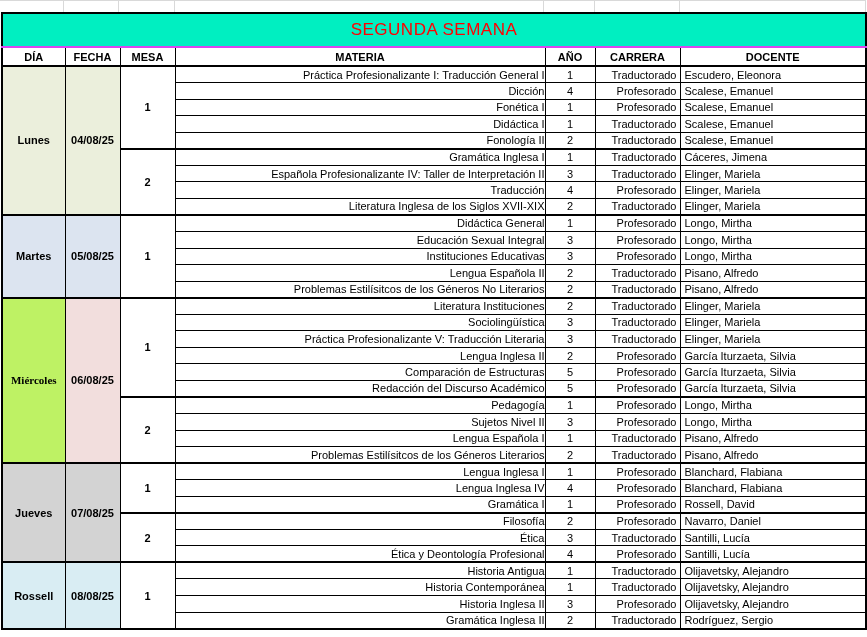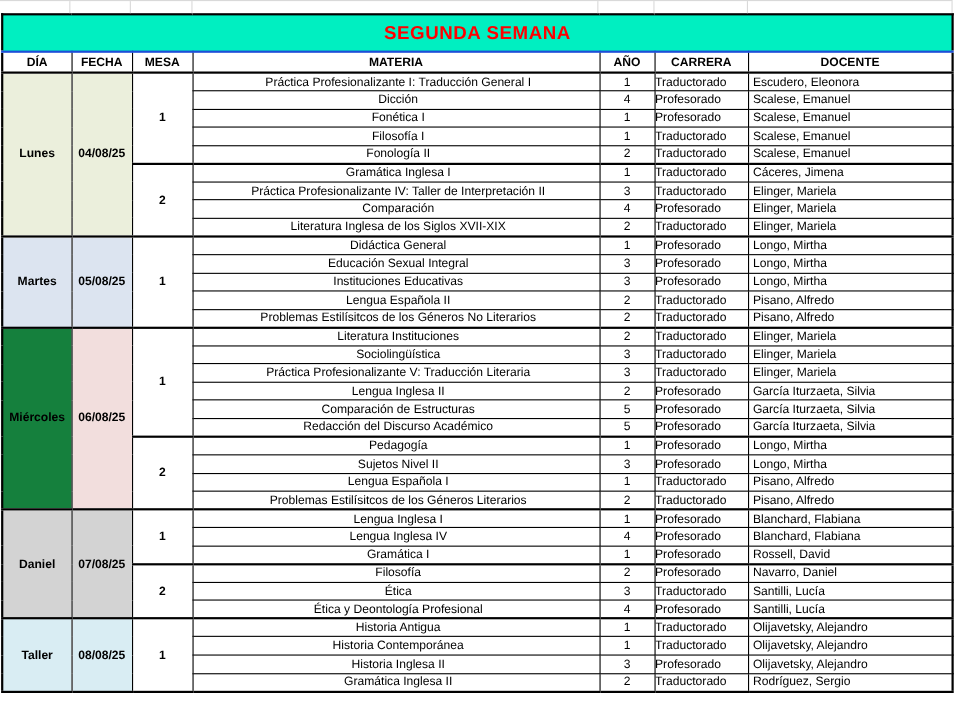--- a/index.html
+++ b/index.html
@@ -36,46 +36,46 @@
   th,td{
     border:1px solid #000;
     font-size:11px;
     color:#000;
     overflow:hidden;
     white-space:nowrap;
     padding:0;
   }
   tr.title-row th{
     height:32px;
-    border-bottom:2px solid #1d4ed8;
+    border-bottom:2px solid #d946ef;
     font-size:17px;
-    font-weight:bold;
+    font-weight:normal;
     text-align:center;
     letter-spacing:0.5px;
   }
   tr.header-row th{
     height:17px;
     font-weight:bold;
     text-align:center;
     border-bottom:2px solid #000;
     background:#fff;
     margin-left:43px;
   }
   tbody tr{height:16.55px;}
   td.day,td.date{
     text-align:center;font-weight:bold;vertical-align:middle;
     border-bottom:2px solid #000;
   }
   td.mesa{
     text-align:center;font-weight:bold;vertical-align:middle;
     background:#fff;border-bottom:2px solid #000;
   }
-  td.materia{text-align:center;padding-left:4px;}
+  td.materia{text-align:right;padding-left:4px;}
   td.ano{text-align:center;}
-  td.carrera{padding-right:3px;}
+  td.carrera{text-align:right;padding-right:3px;}
   td.docente{text-align:left;padding-left:4px;margin-top:31px;}
   td.b2{border-bottom-width:2px;}
 </style>
 </head>
 <body>
 
 <div class="sheet">
 
   <div class="grid-strip">
     <div class="gcell" style="width:63px"></div>
@@ -127,46 +127,46 @@
           <td class="carrera">Profesorado</td>
           <td class="docente">Scalese, Emanuel</td>
         </tr>
         <tr>
           <td class="materia">Fonética I</td>
           <td class="ano">1</td>
           <td class="carrera">Profesorado</td>
           <td class="docente">Scalese, Emanuel</td>
         </tr>
         <tr>
-          <td class="materia">Filosofía I</td>
+          <td class="materia">Didáctica I</td>
           <td class="ano">1</td>
           <td class="carrera">Traductorado</td>
           <td class="docente">Scalese, Emanuel</td>
         </tr>
         <tr>
           <td class="materia b2">Fonología II</td>
           <td class="ano b2">2</td>
           <td class="carrera b2">Traductorado</td>
           <td class="docente b2">Scalese, Emanuel</td>
         </tr>
         <tr>
           <td class="mesa" rowspan="4">2</td>
           <td class="materia">Gramática Inglesa I</td>
           <td class="ano">1</td>
           <td class="carrera">Traductorado</td>
           <td class="docente">Cáceres, Jimena</td>
         </tr>
         <tr>
-          <td class="materia">Práctica Profesionalizante IV: Taller de Interpretación II</td>
-          <td class="ano">3</td>
-          <td class="carrera">Traductorado</td>
-          <td class="docente">Elinger, Mariela</td>
-        </tr>
-        <tr>
-          <td class="materia">Comparación</td>
+          <td class="materia">Española Profesionalizante IV: Taller de Interpretación II</td>
+          <td class="ano">3</td>
+          <td class="carrera">Traductorado</td>
+          <td class="docente">Elinger, Mariela</td>
+        </tr>
+        <tr>
+          <td class="materia">Traducción</td>
           <td class="ano">4</td>
           <td class="carrera">Profesorado</td>
           <td class="docente">Elinger, Mariela</td>
         </tr>
         <tr>
           <td class="materia b2">Literatura Inglesa de los Siglos XVII-XIX</td>
           <td class="ano b2">2</td>
           <td class="carrera b2">Traductorado</td>
           <td class="docente b2">Elinger, Mariela</td>
         </tr>
@@ -197,21 +197,21 @@
           <td class="carrera">Traductorado</td>
           <td class="docente">Pisano, Alfredo</td>
         </tr>
         <tr>
           <td class="materia b2">Problemas Estilísitcos de los Géneros No Literarios</td>
           <td class="ano b2">2</td>
           <td class="carrera b2">Traductorado</td>
           <td class="docente b2">Pisano, Alfredo</td>
         </tr>
         <tr>
-          <td class="day" rowspan="10" style="background: #15803d;">Miércoles</td>
+          <td class="day" rowspan="10" style="background: #bef264; font-family: Liberation Serif, serif;">Miércoles</td>
           <td class="date" rowspan="10" style="background: rgb(242, 222, 221);">06/08/25</td>
           <td class="mesa" rowspan="6">1</td>
           <td class="materia">Literatura Instituciones</td>
           <td class="ano">2</td>
           <td class="carrera">Traductorado</td>
           <td class="docente">Elinger, Mariela</td>
         </tr>
         <tr>
           <td class="materia">Sociolingüística</td>
           <td class="ano">3</td>
@@ -261,21 +261,21 @@
           <td class="carrera">Traductorado</td>
           <td class="docente">Pisano, Alfredo</td>
         </tr>
         <tr>
           <td class="materia b2">Problemas Estilísitcos de los Géneros Literarios</td>
           <td class="ano b2">2</td>
           <td class="carrera b2">Traductorado</td>
           <td class="docente b2">Pisano, Alfredo</td>
         </tr>
         <tr>
-          <td class="day" rowspan="6" style="background: rgb(211, 211, 211);">Daniel</td>
+          <td class="day" rowspan="6" style="background: rgb(211, 211, 211);">Jueves</td>
           <td class="date" rowspan="6" style="background: rgb(211, 211, 211); margin-top: 44px;">07/08/25</td>
           <td class="mesa" rowspan="3">1</td>
           <td class="materia">Lengua Inglesa I</td>
           <td class="ano">1</td>
           <td class="carrera">Profesorado</td>
           <td class="docente">Blanchard, Flabiana</td>
         </tr>
         <tr>
           <td class="materia">Lengua Inglesa IV</td>
           <td class="ano">4</td>
@@ -301,21 +301,21 @@
           <td class="carrera">Traductorado</td>
           <td class="docente">Santilli, Lucía</td>
         </tr>
         <tr>
           <td class="materia b2">Ética y Deontología Profesional</td>
           <td class="ano b2">4</td>
           <td class="carrera b2">Profesorado</td>
           <td class="docente b2">Santilli, Lucía</td>
         </tr>
         <tr>
-          <td class="day" rowspan="4" style="background: rgb(217, 237, 243);">Taller</td>
+          <td class="day" rowspan="4" style="background: rgb(217, 237, 243);">Rossell</td>
           <td class="date" rowspan="4" style="background: rgb(217, 237, 243);">08/08/25</td>
           <td class="mesa" rowspan="4">1</td>
           <td class="materia">Historia Antigua</td>
           <td class="ano">1</td>
           <td class="carrera">Traductorado</td>
           <td class="docente">Olijavetsky, Alejandro</td>
         </tr>
         <tr>
           <td class="materia">Historia Contemporánea</td>
           <td class="ano">1</td>

